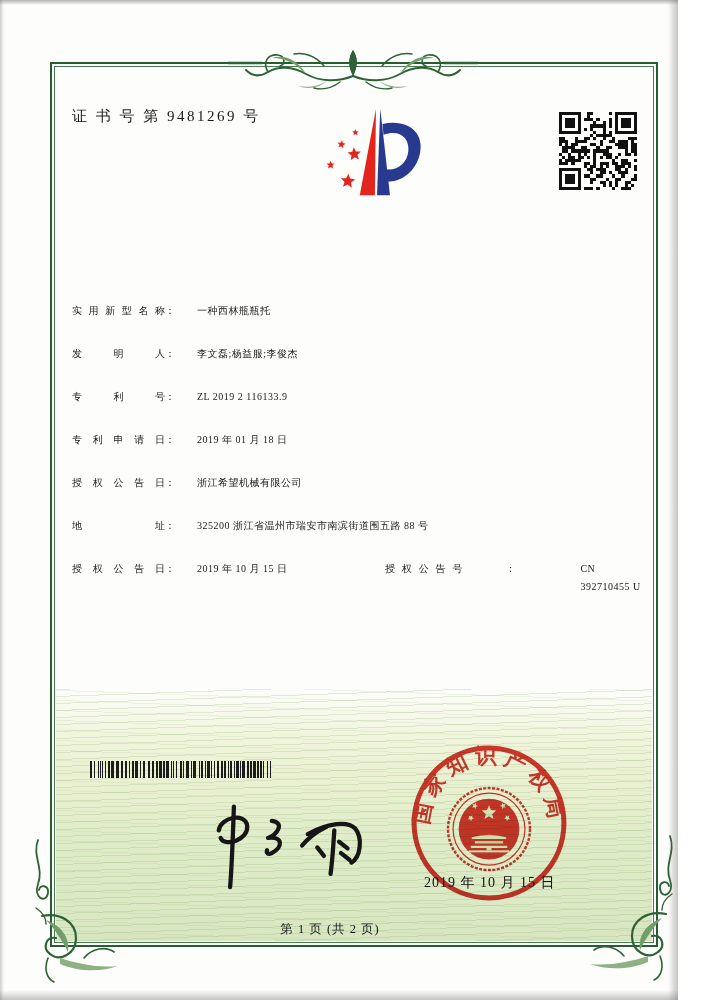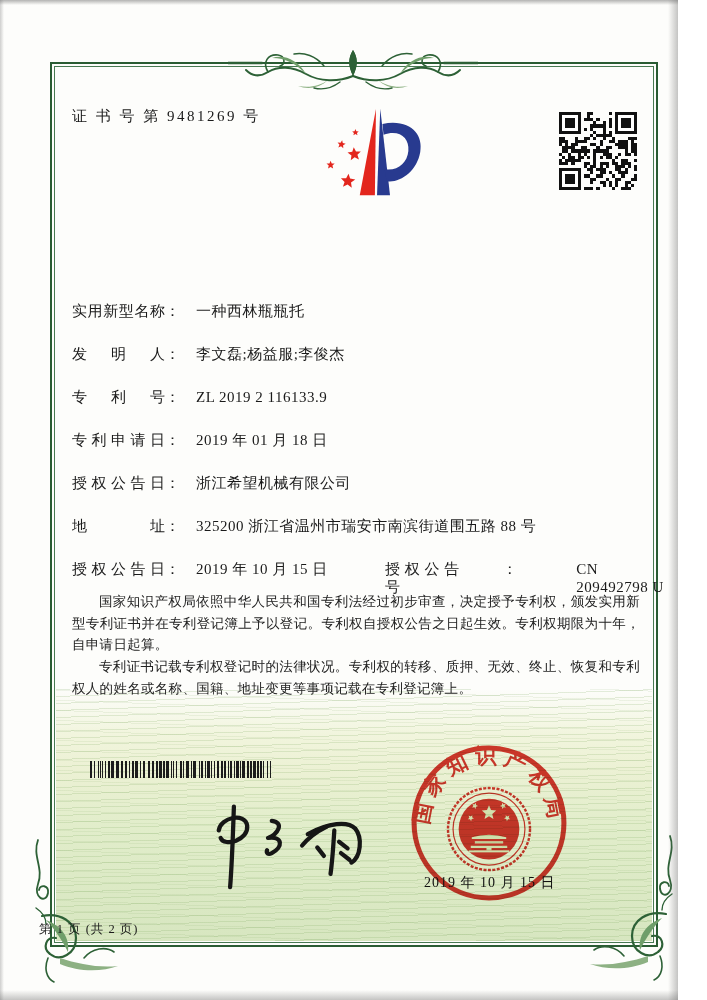--- a/index.html
+++ b/index.html
@@ -21,43 +21,43 @@
         repeating-linear-gradient(178deg, rgba(120,165,90,.20) 0 1px, rgba(0,0,0,0) 1px 7px),
         repeating-linear-gradient(2deg, rgba(130,170,100,.12) 0 1px, rgba(0,0,0,0) 1px 10px),
         linear-gradient(to bottom, rgba(246,248,230,0) 0, rgba(240,244,218,.9) 45px, #ecf1d4 80px, #e1edca 140px, #d7e6c0 100%);}
 
   .deco{position:absolute;z-index:3;pointer-events:none;}
 
   .cert-no{position:absolute;left:72px;top:107px;font-size:15px;letter-spacing:2.5px;z-index:5;}
   .title{position:absolute;left:0;width:707px;top:217px;text-align:center;font-size:40px;
          font-weight:700;letter-spacing:4px;z-index:5;}
 
-  .fields{position:absolute;left:72px;top:302px;width:570px;z-index:5;font-size:15px;}
+  .fields{position:absolute;left:72px;top:302px;width:570px;z-index:5;font-size:10px;}
   .frow{position:relative;display:flex;align-items:baseline;line-height:18px;margin-bottom:25px;}
   .flabel{display:inline-block;width:93px;text-align:justify;text-align-last:justify;}
   .fcolon{display:inline-block;}
-  .fvalue{display:inline-block;margin-left:16px;letter-spacing:.5px;}
+  .fvalue{display:inline-block;margin-left:22px;letter-spacing:.5px;}
   .grant-right{position:absolute;left:313px;top:0;display:flex;align-items:baseline;gap:43px;}
 
   .paras{position:absolute;left:72px;top:591px;width:568px;z-index:5;}
   .paras p{margin:0;font-size:13.5px;line-height:21.7px;text-align:justify;text-indent:2em;letter-spacing:.3px;color:#222;}
 
   .barcode{position:absolute;left:90px;top:761px;z-index:6;}
   .qr{position:absolute;left:559px;top:112px;z-index:6;}
   .logo{position:absolute;left:288px;top:98px;z-index:6;}
 
   .sig-block{position:absolute;left:88px;top:817px;z-index:7;
              font-family:"Liberation Sans","DejaVu Sans",sans-serif;font-weight:700;font-size:16px;letter-spacing:2px;color:#1c1c1c;}
   .sig-block .line{margin-bottom:12px;}
   .signature{position:absolute;left:196px;top:798px;z-index:7;}
 
   .seal{position:absolute;left:408px;top:742px;z-index:8;mix-blend-mode:multiply;opacity:.92;}
   .seal-date{position:absolute;left:424px;top:874px;z-index:9;font-size:14px;letter-spacing:1px;color:#111;}
 
-  .footer{position:absolute;left:0;width:660px;top:921px;text-align:left;font-size:12.5px;letter-spacing:1px;z-index:9;padding-left:39px;}
+  .footer{position:absolute;left:0;width:660px;top:921px;text-align:center;font-size:12.5px;letter-spacing:1px;z-index:9;}
 </style>
 </head>
 <body>
 
 <div class="page">
 
   <div class="frame">
     <div class="frame-inner">
       <div class="green-panel"></div>
     </div>
@@ -365,29 +365,25 @@
         <span class="fcolon">：</span>
       <span class="fvalue">325200 浙江省温州市瑞安市南滨街道围五路 88 号</span>
     </div>
     <div class="frow">
       <span class="flabel">授权公告日</span>
         <span class="fcolon">：</span>
       <span class="fvalue">2019 年 10 月 15 日</span>
       <span class="grant-right">
         <span class="flabel">授权公告号</span>
           <span class="fcolon">：</span>
-        <span class="fvalue">CN 209492798 U</span>
+        <span class="fvalue">CN 392710455 U</span>
       </span>
     </div>
   </div>
 
-  <div class="paras">
-    <p>国家知识产权局依照中华人民共和国专利法经过初步审查，决定授予专利权，颁发实用新型专利证书并在专利登记簿上予以登记。专利权自授权公告之日起生效。专利权期限为十年，自申请日起算。</p>
-    <p>专利证书记载专利权登记时的法律状况。专利权的转移、质押、无效、终止、恢复和专利权人的姓名或名称、国籍、地址变更等事项记载在专利登记簿上。</p>
-  </div>
 
   <svg class="barcode" id="barcode" width="182" height="17" viewBox="0 0 182 17" shape-rendering="crispEdges">
       <rect x="0" y="0" width="2" height="17" fill="#1c1c1c"></rect>
       <rect x="4" y="0" width="1" height="17" fill="#1c1c1c"></rect>
       <rect x="8" y="0" width="1" height="17" fill="#1c1c1c"></rect>
       <rect x="10" y="0" width="1" height="17" fill="#1c1c1c"></rect>
       <rect x="12" y="0" width="1" height="17" fill="#1c1c1c"></rect>
       <rect x="15" y="0" width="1" height="17" fill="#1c1c1c"></rect>
       <rect x="18" y="0" width="2" height="17" fill="#1c1c1c"></rect>
       <rect x="21" y="0" width="3" height="17" fill="#1c1c1c"></rect>

